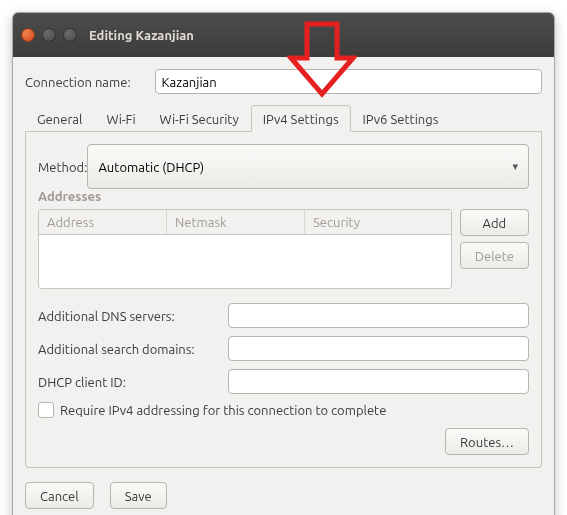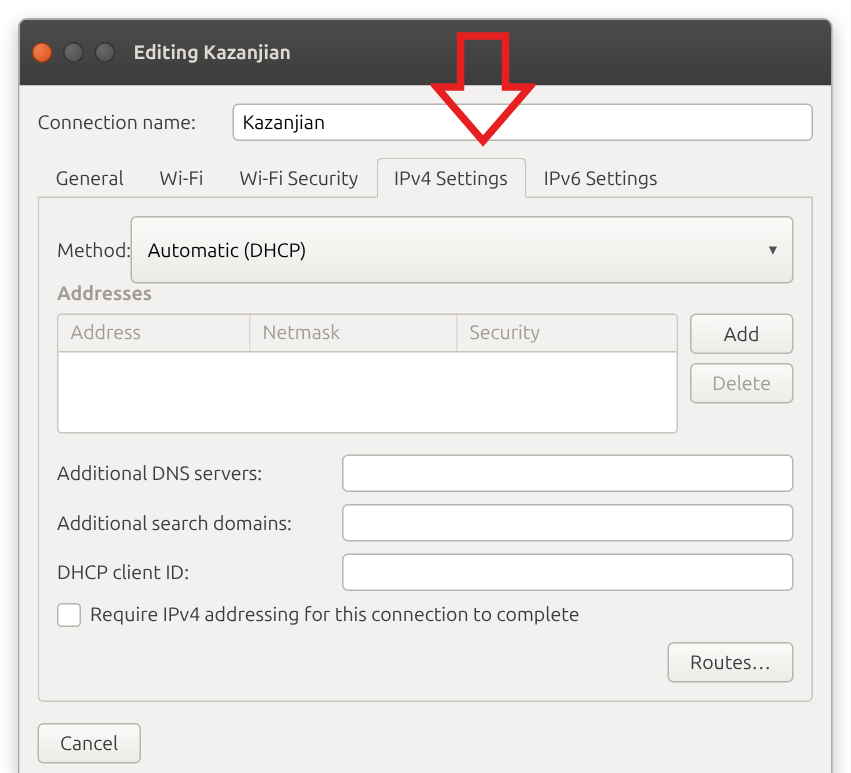--- a/index.html
+++ b/index.html
@@ -118,20 +118,21 @@
       </div>
 
       <div class="routes-row">
         <button>Routes…</button>
       </div>
 
     </div>
 
     <div class="footer">
       <button>Cancel</button>
+      <button>Save</button>
     </div>
 
   </div>
 </div>
 
 <div class="arrow">
   <svg width="70" height="78" viewBox="0 0 70 78">
     <path d="M20 4 L50 4 L50 38 L66 38 L35 74 L4 38 L20 38 Z" fill="none" stroke="#e62020" stroke-width="5" stroke-linejoin="miter"></path>
   </svg>
 </div>

